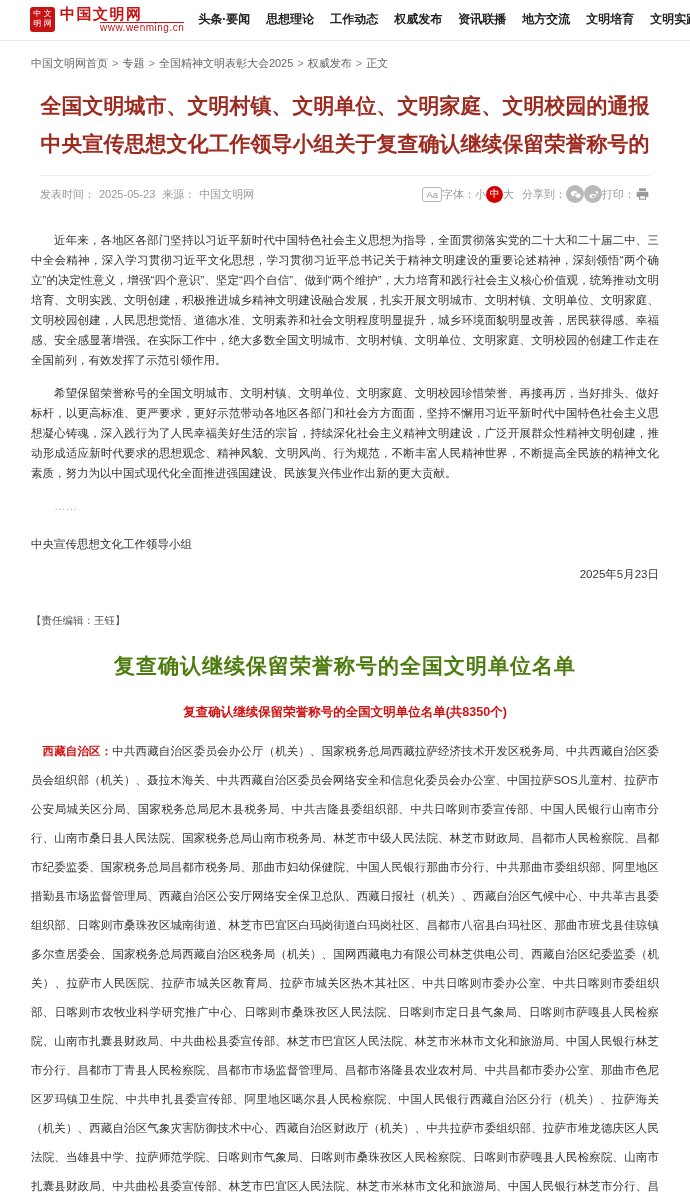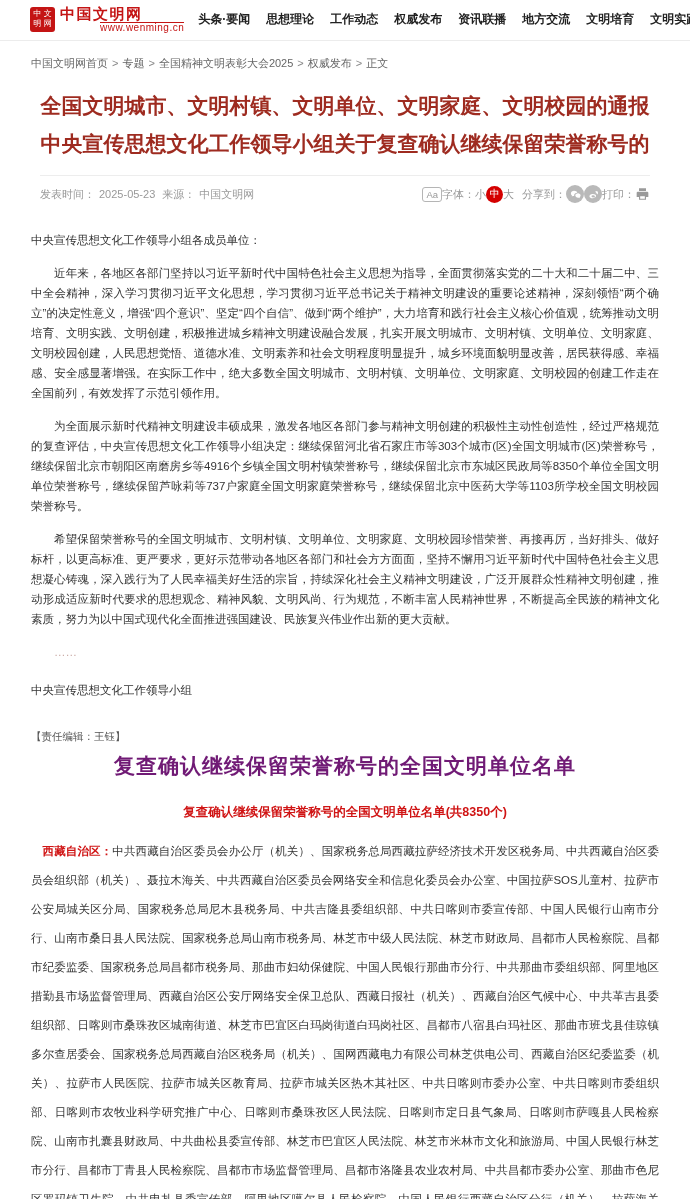--- a/index.html
+++ b/index.html
@@ -38,21 +38,21 @@
   
   .article-body { padding:16px 31px 0; font-size:11.5px; line-height:20px; text-align:justify; color:#333; }
   .article-body p { margin-bottom:13px; text-indent:2em; }
   .article-body p.no-indent { text-indent:0; }
   .ellipsis-line { color:#c9a9a4; }
   .sign-line { text-indent:0 !important; margin-bottom:10px !important; margin-top:18px; }
   .date-line { text-align:right; text-indent:0 !important; margin-top:4px; }
   .editor-line { text-align:left; font-size:10.5px; color:#555; margin:30px 31px 0; }
 
   
-  .list-heading { text-align:center; font-size:21px; font-weight:bold; color:#701a75; margin-top:8px; letter-spacing:1px; }
+  .list-heading { text-align:center; font-size:21px; font-weight:bold; color:#4d7c0f; margin-top:24px; letter-spacing:1px; }
   .list-subtitle { text-align:center; color:#d01414; font-weight:bold; font-size:12.5px; margin-top:24px; }
   .units { padding:16px 31px 18px; font-size:11.5px; line-height:29px; text-align:justify; color:#333; text-indent:1em; }
   .region { color:#d01414; font-weight:bold; }
 </style>
 </head>
 <body>
 
 <header class="topbar">
   <div class="logo">
     <div class="seal">
@@ -115,26 +115,25 @@
     <span>打印：</span>
     <span class="print-btn">
       <svg width="15" height="14" viewBox="0 0 24 24">
           <path fill="#9a9a9a" d="M6 2h12v5H6zM4 8h16a2 2 0 0 1 2 2v7h-4v5H6v-5H2v-7a2 2 0 0 1 2-2zm4 8v4h8v-4z"></path>
         </svg>
     </span>
   </div>
 </div>
 
 <div class="article-body">
-  <p class="no-indent">中央宣传思想文化工作领导小组各成员单位：</p>
   <p>近年来，各地区各部门坚持以习近平新时代中国特色社会主义思想为指导，全面贯彻落实党的二十大和二十届二中、三中全会精神，深入学习贯彻习近平文化思想，学习贯彻习近平总书记关于精神文明建设的重要论述精神，深刻领悟“两个确立”的决定性意义，增强“四个意识”、坚定“四个自信”、做到“两个维护”，大力培育和践行社会主义核心价值观，统筹推动文明培育、文明实践、文明创建，积极推进城乡精神文明建设融合发展，扎实开展文明城市、文明村镇、文明单位、文明家庭、文明校园创建，人民思想觉悟、道德水准、文明素养和社会文明程度明显提升，城乡环境面貌明显改善，居民获得感、幸福感、安全感显著增强。在实际工作中，绝大多数全国文明城市、文明村镇、文明单位、文明家庭、文明校园的创建工作走在全国前列，有效发挥了示范引领作用。</p>
-  <p>为全面展示新时代精神文明建设丰硕成果，激发各地区各部门参与精神文明创建的积极性主动性创造性，经过严格规范的复查评估，中央宣传思想文化工作领导小组决定：继续保留河北省石家庄市等303个城市(区)全国文明城市(区)荣誉称号，继续保留北京市朝阳区南磨房乡等4916个乡镇全国文明村镇荣誉称号，继续保留北京市东城区民政局等8350个单位全国文明单位荣誉称号，继续保留芦咏莉等737户家庭全国文明家庭荣誉称号，继续保留北京中医药大学等1103所学校全国文明校园荣誉称号。</p>
   <p>希望保留荣誉称号的全国文明城市、文明村镇、文明单位、文明家庭、文明校园珍惜荣誉、再接再厉，当好排头、做好标杆，以更高标准、更严要求，更好示范带动各地区各部门和社会方方面面，坚持不懈用习近平新时代中国特色社会主义思想凝心铸魂，深入践行为了人民幸福美好生活的宗旨，持续深化社会主义精神文明建设，广泛开展群众性精神文明创建，推动形成适应新时代要求的思想观念、精神风貌、文明风尚、行为规范，不断丰富人民精神世界，不断提高全民族的精神文化素质，努力为以中国式现代化全面推进强国建设、民族复兴伟业作出新的更大贡献。</p>
   <p class="ellipsis-line">……</p>
   <p class="sign-line">中央宣传思想文化工作领导小组</p>
+  <p class="date-line">2025年5月23日</p>
 </div>
 
 <div class="editor-line">【责任编辑：王钰】</div>
 
 <h2 class="list-heading">复查确认继续保留荣誉称号的全国文明单位名单</h2>
 <div class="list-subtitle">复查确认继续保留荣誉称号的全国文明单位名单(共8350个)</div>
 
 <div class="units">
   <span class="region">西藏自治区：</span><span>中共西藏自治区委员会办公厅（机关）、国家税务总局西藏拉萨经济技术开发区税务局、中共西藏自治区委员会组织部（机关）、聂拉木海关、中共西藏自治区委员会网络安全和信息化委员会办公室、中国拉萨SOS儿童村、拉萨市公安局城关区分局、国家税务总局尼木县税务局、中共吉隆县委组织部、中共日喀则市委宣传部、中国人民银行山南市分行、山南市桑日县人民法院、国家税务总局山南市税务局、林芝市中级人民法院、林芝市财政局、昌都市人民检察院、昌都市纪委监委、国家税务总局昌都市税务局、那曲市妇幼保健院、中国人民银行那曲市分行、中共那曲市委组织部、阿里地区措勤县市场监督管理局、西藏自治区公安厅网络安全保卫总队、西藏日报社（机关）、西藏自治区气候中心、中共革吉县委组织部、日喀则市桑珠孜区城南街道、林芝市巴宜区白玛岗街道白玛岗社区、昌都市八宿县白玛社区、那曲市班戈县佳琼镇多尔查居委会、国家税务总局西藏自治区税务局（机关）、国网西藏电力有限公司林芝供电公司、西藏自治区纪委监委（机关）、拉萨市人民医院、拉萨市城关区教育局、拉萨市城关区热木其社区、中共日喀则市委办公室、中共日喀则市委组织部、日喀则市农牧业科学研究推广中心、日喀则市桑珠孜区人民法院、日喀则市定日县气象局、日喀则市萨嘎县人民检察院、山南市扎囊县财政局、中共曲松县委宣传部、林芝市巴宜区人民法院、林芝市米林市文化和旅游局、中国人民银行林芝市分行、昌都市丁青县人民检察院、昌都市市场监督管理局、昌都市洛隆县农业农村局、中共昌都市委办公室、那曲市色尼区罗玛镇卫生院、中共申扎县委宣传部、阿里地区噶尔县人民检察院、中国人民银行西藏自治区分行（机关）、拉萨海关（机关）、西藏自治区气象灾害防御技术中心、西藏自治区财政厅（机关）、中共拉萨市委组织部、拉萨市堆龙德庆区人民法院、当雄县中学、拉萨师范学院、日喀则市气象局、日喀则市桑珠孜区人民检察院、日喀则市萨嘎县人民检察院、山南市扎囊县财政局、中共曲松县委宣传部、林芝市巴宜区人民法院、林芝市米林市文化和旅游局、中国人民银行林芝市分行、昌都市丁青县人民检察院、昌都市市场监督管理局、昌都市洛隆县农业农村局、中共昌都市委办公室、那曲市色尼区罗玛镇卫生院、中共申扎县委宣传部、阿里地区噶尔县人民检察院、中国人民银行西藏自治区分行（机关）、拉萨海关（机关）、西藏自治区气象灾害防御技术中心、西藏自治区财政厅（机关）、中共拉萨市委组织部、拉萨市堆龙德庆区人民法院、当雄县中学、拉萨师范学院、日喀则市气象局、日喀则市桑珠孜区人民检察院、日喀则市人民医院、日喀则市财政局、扎囊县哲木社区、波密县气象局、林芝市第二小学、昌都市中级人民法院、昌都市藏医院、那曲市气象局、改则县人民医院、国家税务总局阿里地区税务局、拉萨市城关区扎细社区、拉萨市城关区俄杰塘社区、拉萨市城关区绕赛社区、中共拉萨市委宣传部、拉萨市气象局、山南市气象局、中共昌都市委组织部、昌都市气象局、工布江达县市场监督管理局、山南市水利局、西藏自治区妇联、西藏自治区文物局罗布林卡管理处、西藏自治区气象服务中心、国家税务总局那曲市税务局、拉萨市城关区雪社区、阿里地区气象局、国家税务总局林芝市税务局、西藏自治区道路运输管理局（机关）、西藏自治区气象局（机关）、西藏科技报社、国家税务总局拉萨市堆龙德庆区税务局、西藏日喀则市市场监督管理局、华电西藏能源有限公司（本部）、国网西藏电力有限公司信息通信公司、中国邮政集团有限公司西藏自治区拉萨邮区中心局、山南市烟草专卖局、中国工商银行西藏自治区分行（本部）、中国电信股份有限公司阿里分公司、国网西藏电力有限公司（本部）、中国移动通信集团西藏公司昌都分公司、中国电信股份有限公司双湖分公司、中国移动通信集团西藏有限公司日喀则分公司、中国移动通信集团西藏有限公司山南分公司、中国农业银行昌都分行、中国农业银行日土县支行、国网西藏电力有限公司巴河发电分公司、中国移动通信集团西藏有限公司（本部）、中国邮政集团有限公司山南市分公司、中国电信股份有限公司那曲市分公司、</span>
 </div>

